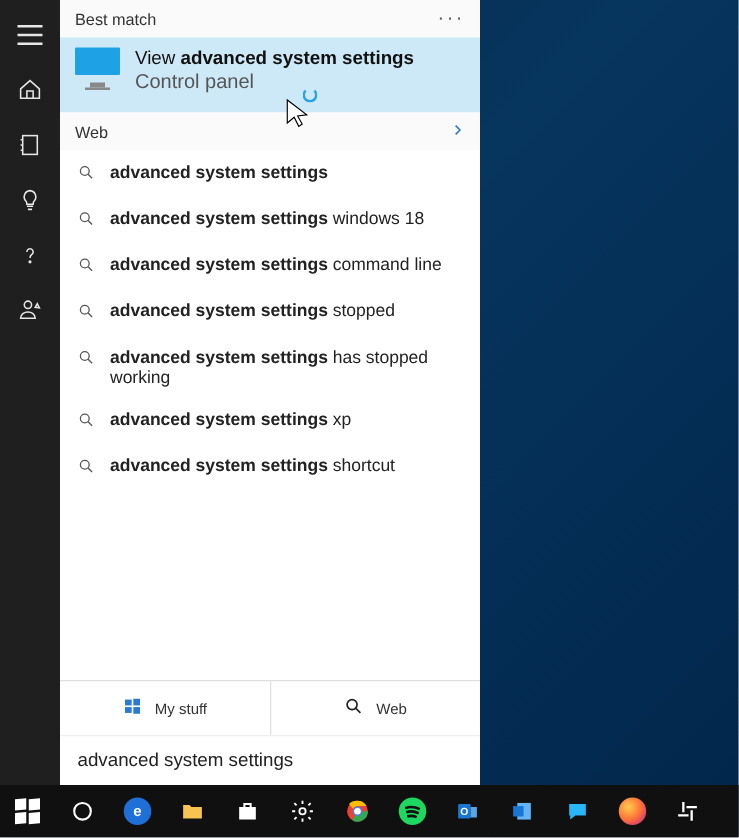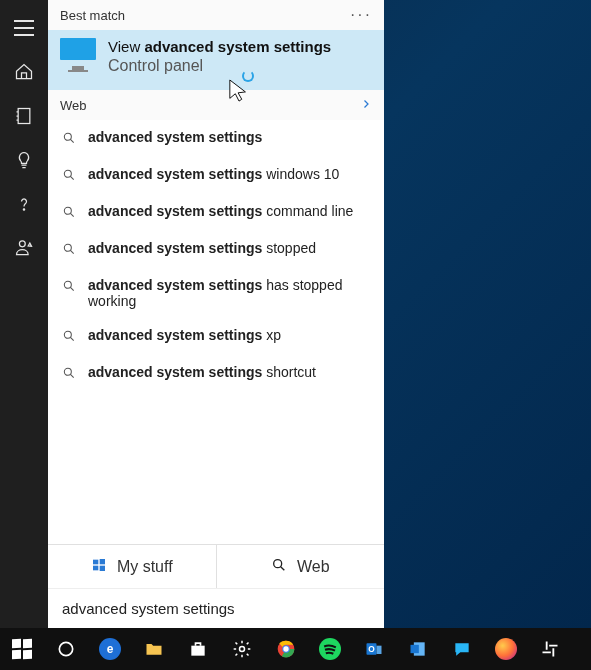--- a/index.html
+++ b/index.html
@@ -53,21 +53,21 @@
   }
   .web-row .mag { flex:0 0 16px; margin-top:2px; }
   .web-row .mag svg { width:14px; height:14px; stroke:#555; fill:none; stroke-width:1.8; }
   .web-row .txt b { font-weight:600; }
 
   .scope-bar {
     display:flex; height:44px; border-top:1px solid #e0e0e0;
   }
   .scope-btn {
     flex:1; display:flex; align-items:center; justify-content:center;
-    gap:10px; font-size:16px; color:#333; cursor:pointer;
+    gap:10px; font-size:12px; color:#333; cursor:pointer;
     border-right:1px solid #e0e0e0;
   }
   .scope-btn:last-child { border-right:none; }
   .scope-btn svg { width:16px; height:16px; }
 
   
   .search-input-wrap {
     position:absolute; left:48px; top:588px; width:336px; height:40px;
     background:#ffffff; border-top:1px solid #eee;
     display:flex; align-items:center; padding:0 14px;
@@ -182,21 +182,21 @@
               <circle cx="10" cy="10" r="6"></circle>
               <path d="M20 20l-5.5-5.5"></path>
             </svg></span>
           <span class="txt"><b class="bold-seg">advanced system settings</b><span class="rest-seg"></span></span>
         </div>
         <div class="web-row">
           <span class="mag"><svg viewBox="0 0 24 24">
               <circle cx="10" cy="10" r="6"></circle>
               <path d="M20 20l-5.5-5.5"></path>
             </svg></span>
-          <span class="txt"><b class="bold-seg">advanced system settings</b><span class="rest-seg"> windows 10</span></span>
+          <span class="txt"><b class="bold-seg">advanced system settings</b><span class="rest-seg"> windows 18</span></span>
         </div>
         <div class="web-row">
           <span class="mag"><svg viewBox="0 0 24 24">
               <circle cx="10" cy="10" r="6"></circle>
               <path d="M20 20l-5.5-5.5"></path>
             </svg></span>
           <span class="txt"><b class="bold-seg">advanced system settings</b><span class="rest-seg"> command line</span></span>
         </div>
         <div class="web-row">
           <span class="mag"><svg viewBox="0 0 24 24">

